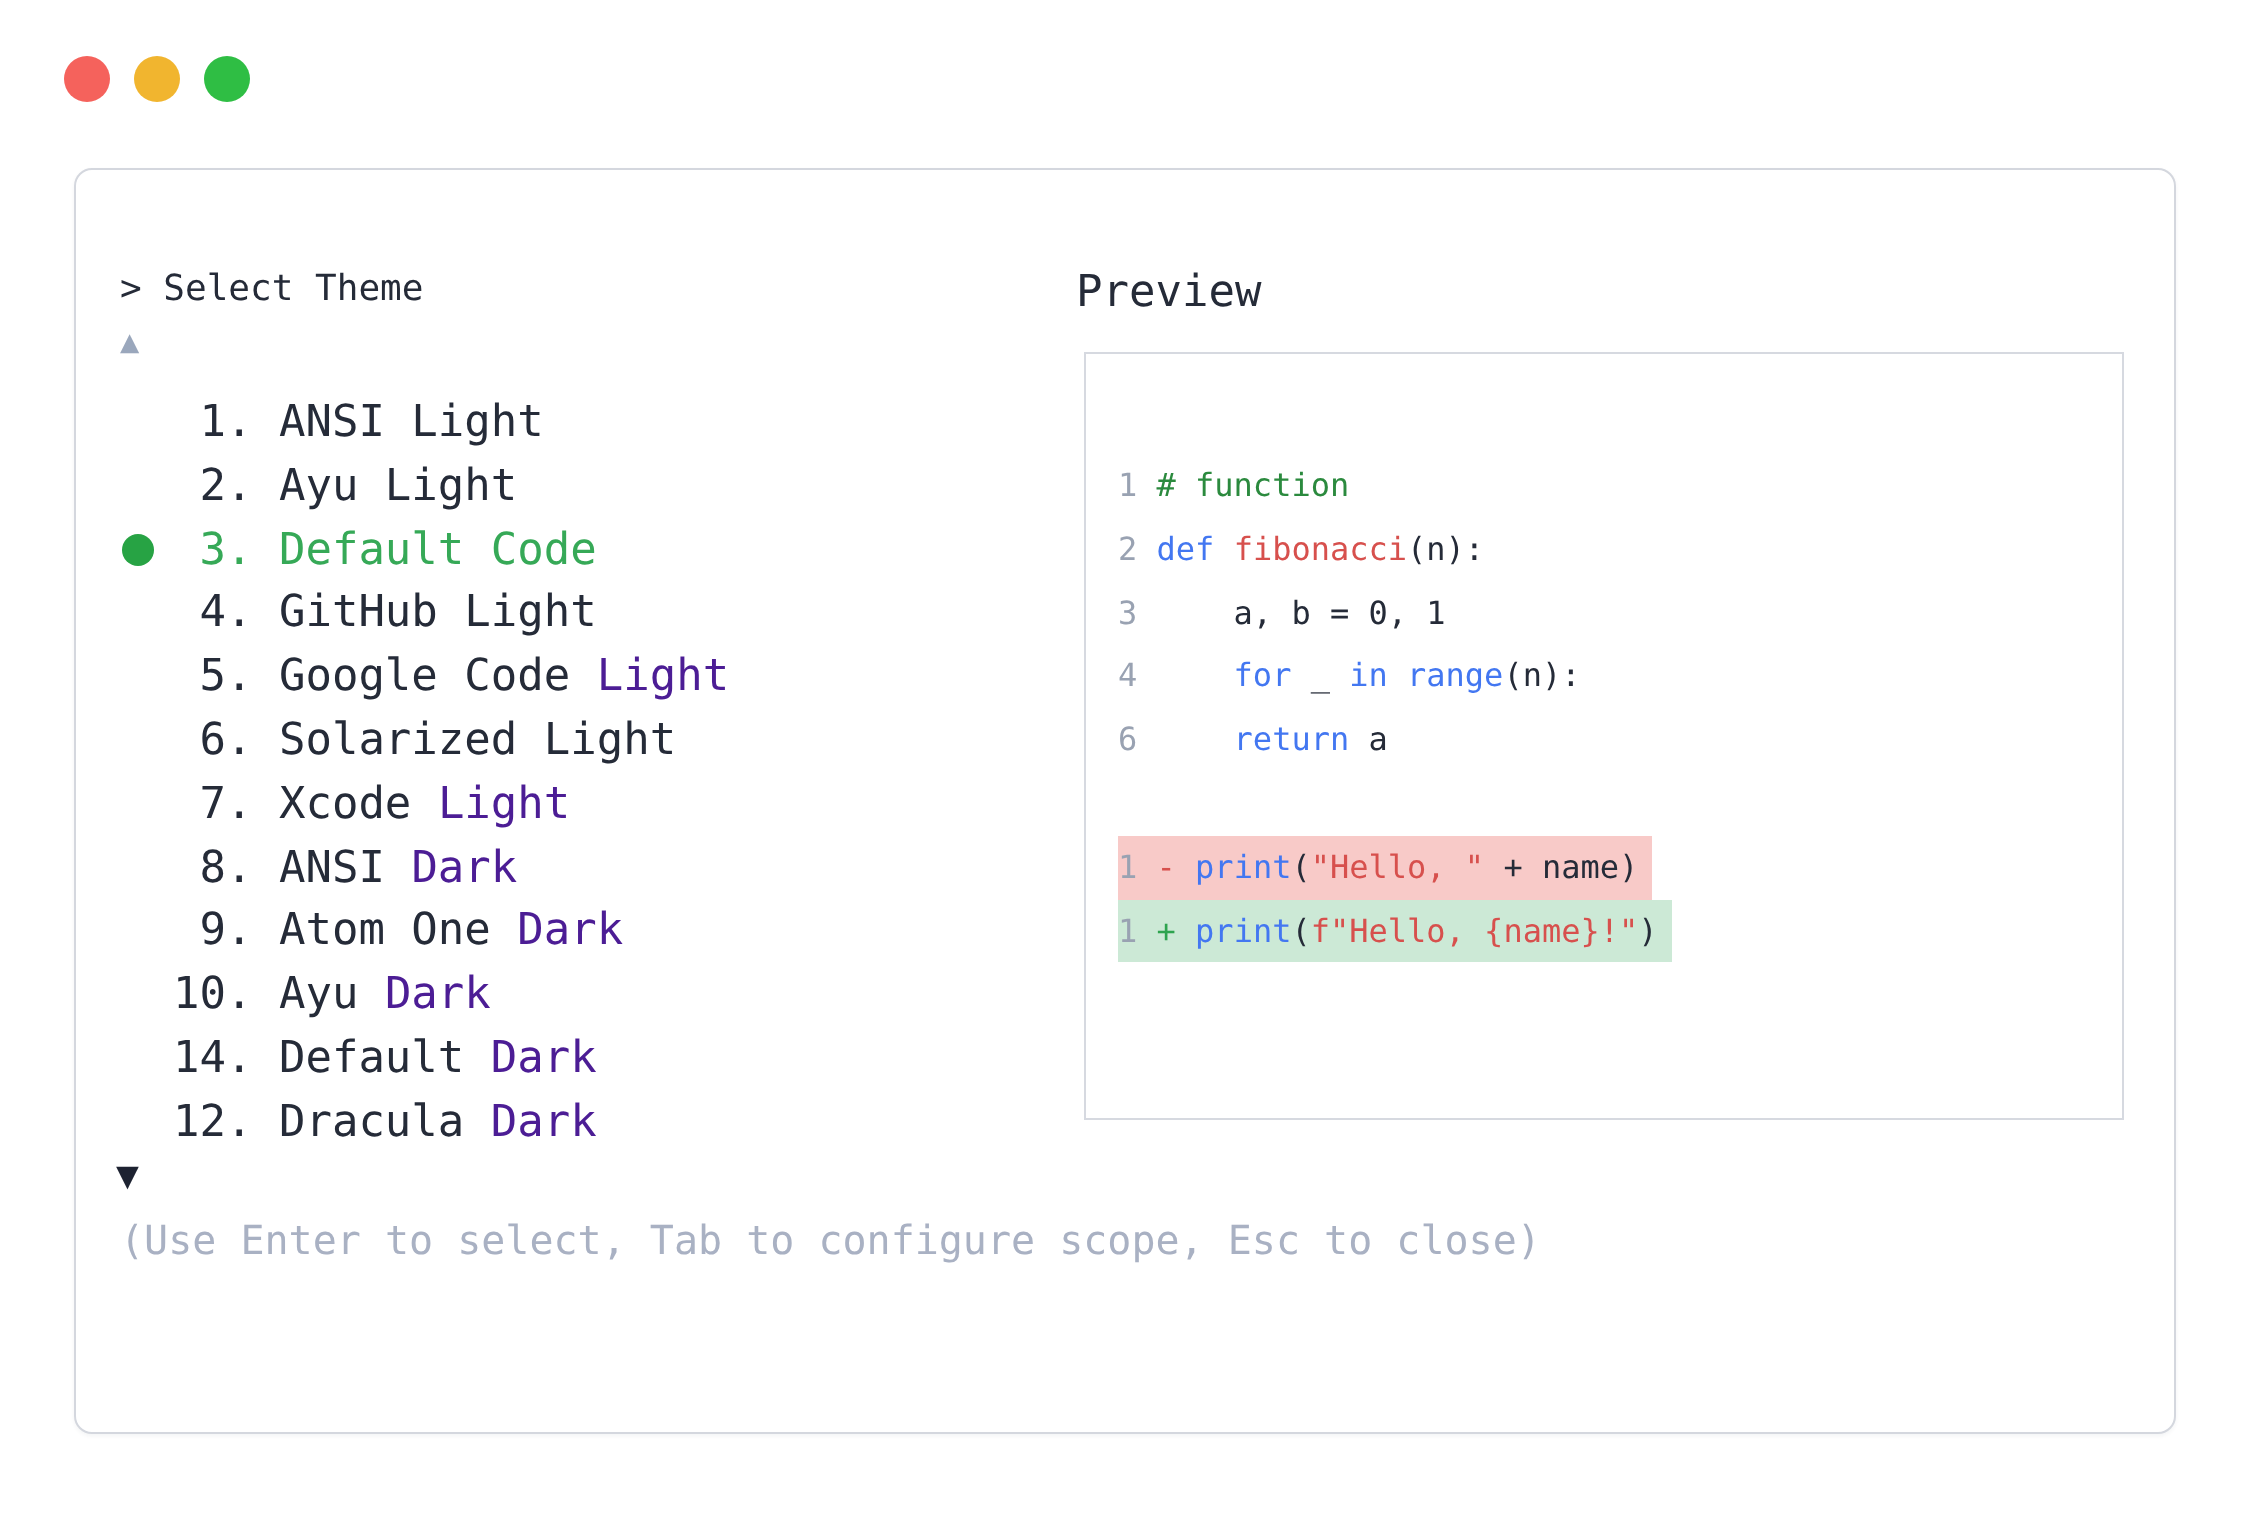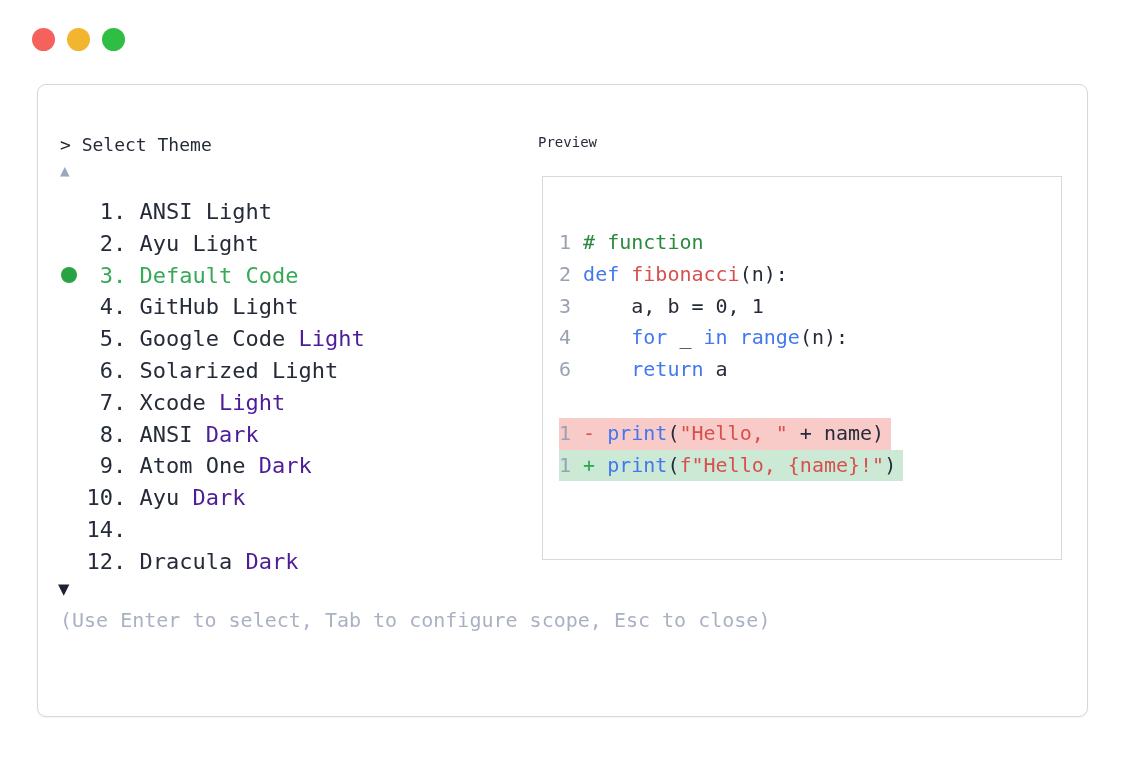--- a/index.html
+++ b/index.html
@@ -26,24 +26,24 @@
   .tmark { width:2ch; display:flex; align-items:center; }
   .dot   { width:16px; height:16px; border-radius:50%; background:#27a344; margin-left:1px; }
   .tnum  { width:3ch; text-align:right; }
   .tlabel{ margin-left:1ch; }
   .suffix{ color:#4c1d95; }
   .sel, .sel .tnum, .sel .tlabel { color:#36a957; }
 
   .footer { position:absolute; left:60px; top:608px; font-size:20px; color:#a9b1c3; white-space:pre; }
 
   
-  .preview-label { position:absolute; left:538px; top:134px; font-size:14px; color:#252b38; }
+  .preview-label { position:absolute; left:538px; top:134px; font-size:22px; color:#252b38; }
   .preview-box { position:absolute; left:542px; top:176px; width:520px; height:384px;
                  border:1.5px solid #d6d9e0; background:#ffffff; }
-  .code { position:absolute; left:16px; top:50px; font-size:20px; color:#252b38; }
+  .code { position:absolute; left:16px; top:50px; font-size:16px; color:#252b38; }
   .cl   { height:31.8px; line-height:31.8px; white-space:pre; }
   .hl   { display:inline-block; vertical-align:top; height:100%; padding-right:7px; }
   .hl-removed { background:#f8cac8; }
   .hl-added   { background:#cce9d6; }
   .ln    { color:#99a2b2; }
   .c-pl  { color:#252b38; }
   .c-com { color:#2b8a3e; }
   .c-kw  { color:#4377f1; }
   .c-fn  { color:#d7504d; }
   .c-str { color:#d7504d; }
@@ -70,21 +70,21 @@
     <div class="trow"><span class="tmark"></span><span class="tnum">1.</span><span class="tlabel">ANSI Light</span></div>
     <div class="trow"><span class="tmark"></span><span class="tnum">2.</span><span class="tlabel">Ayu Light</span></div>
     <div class="trow sel"><span class="tmark"><span class="dot"></span></span><span class="tnum">3.</span><span class="tlabel">Default Code</span></div>
     <div class="trow"><span class="tmark"></span><span class="tnum">4.</span><span class="tlabel">GitHub Light</span></div>
     <div class="trow"><span class="tmark"></span><span class="tnum">5.</span><span class="tlabel">Google Code <span class="suffix">Light</span></span></div>
     <div class="trow"><span class="tmark"></span><span class="tnum">6.</span><span class="tlabel">Solarized Light</span></div>
     <div class="trow"><span class="tmark"></span><span class="tnum">7.</span><span class="tlabel">Xcode <span class="suffix">Light</span></span></div>
     <div class="trow"><span class="tmark"></span><span class="tnum">8.</span><span class="tlabel">ANSI <span class="suffix">Dark</span></span></div>
     <div class="trow"><span class="tmark"></span><span class="tnum">9.</span><span class="tlabel">Atom One <span class="suffix">Dark</span></span></div>
     <div class="trow"><span class="tmark"></span><span class="tnum">10.</span><span class="tlabel">Ayu <span class="suffix">Dark</span></span></div>
-    <div class="trow"><span class="tmark"></span><span class="tnum">14.</span></div>
+    <div class="trow"><span class="tmark"></span><span class="tnum">14.</span><span class="tlabel">Default <span class="suffix">Dark</span></span></div>
     <div class="trow"><span class="tmark"></span><span class="tnum">12.</span><span class="tlabel">Dracula <span class="suffix">Dark</span></span></div>
   </div>
 
 <div class="footer">(Use Enter to select, Tab to configure scope, Esc to close)</div>
 
 <div class="preview-label">Preview</div>
 
 <div class="preview-box">
   <div class="code">
       <div class="cl"><span class=""><span class="ln">1 </span><span class="c-com"># function</span></span></div>

